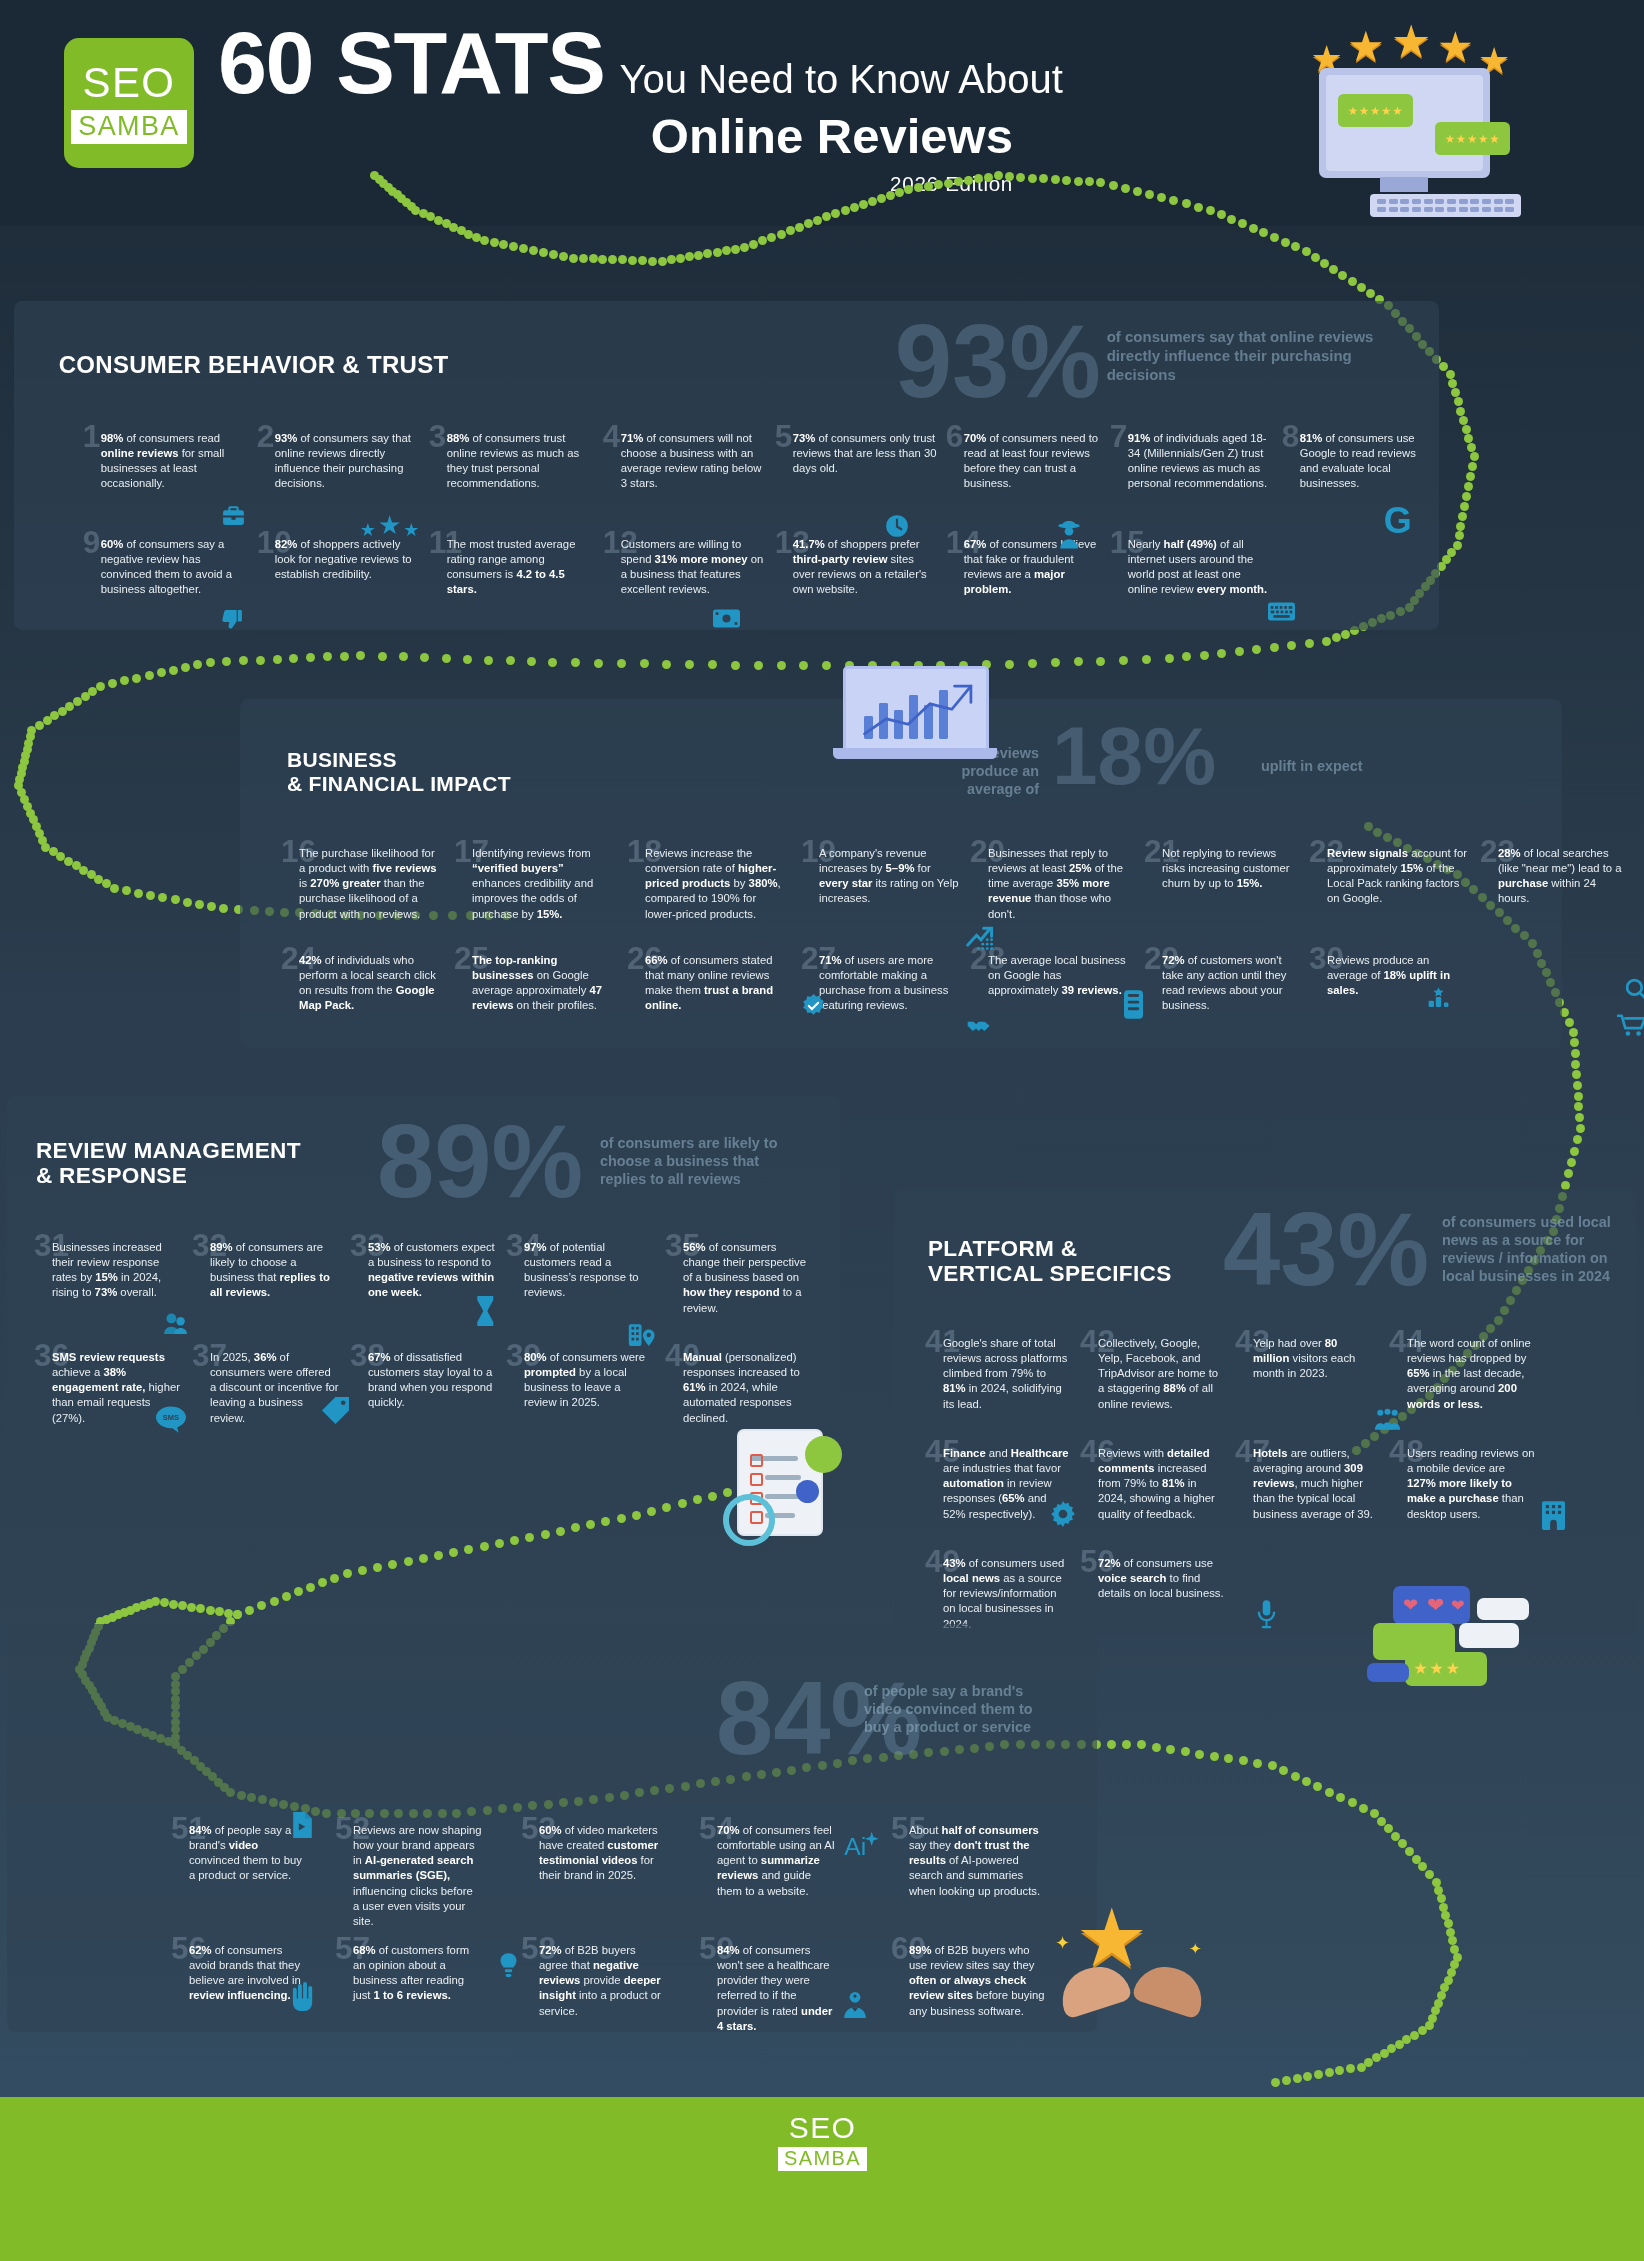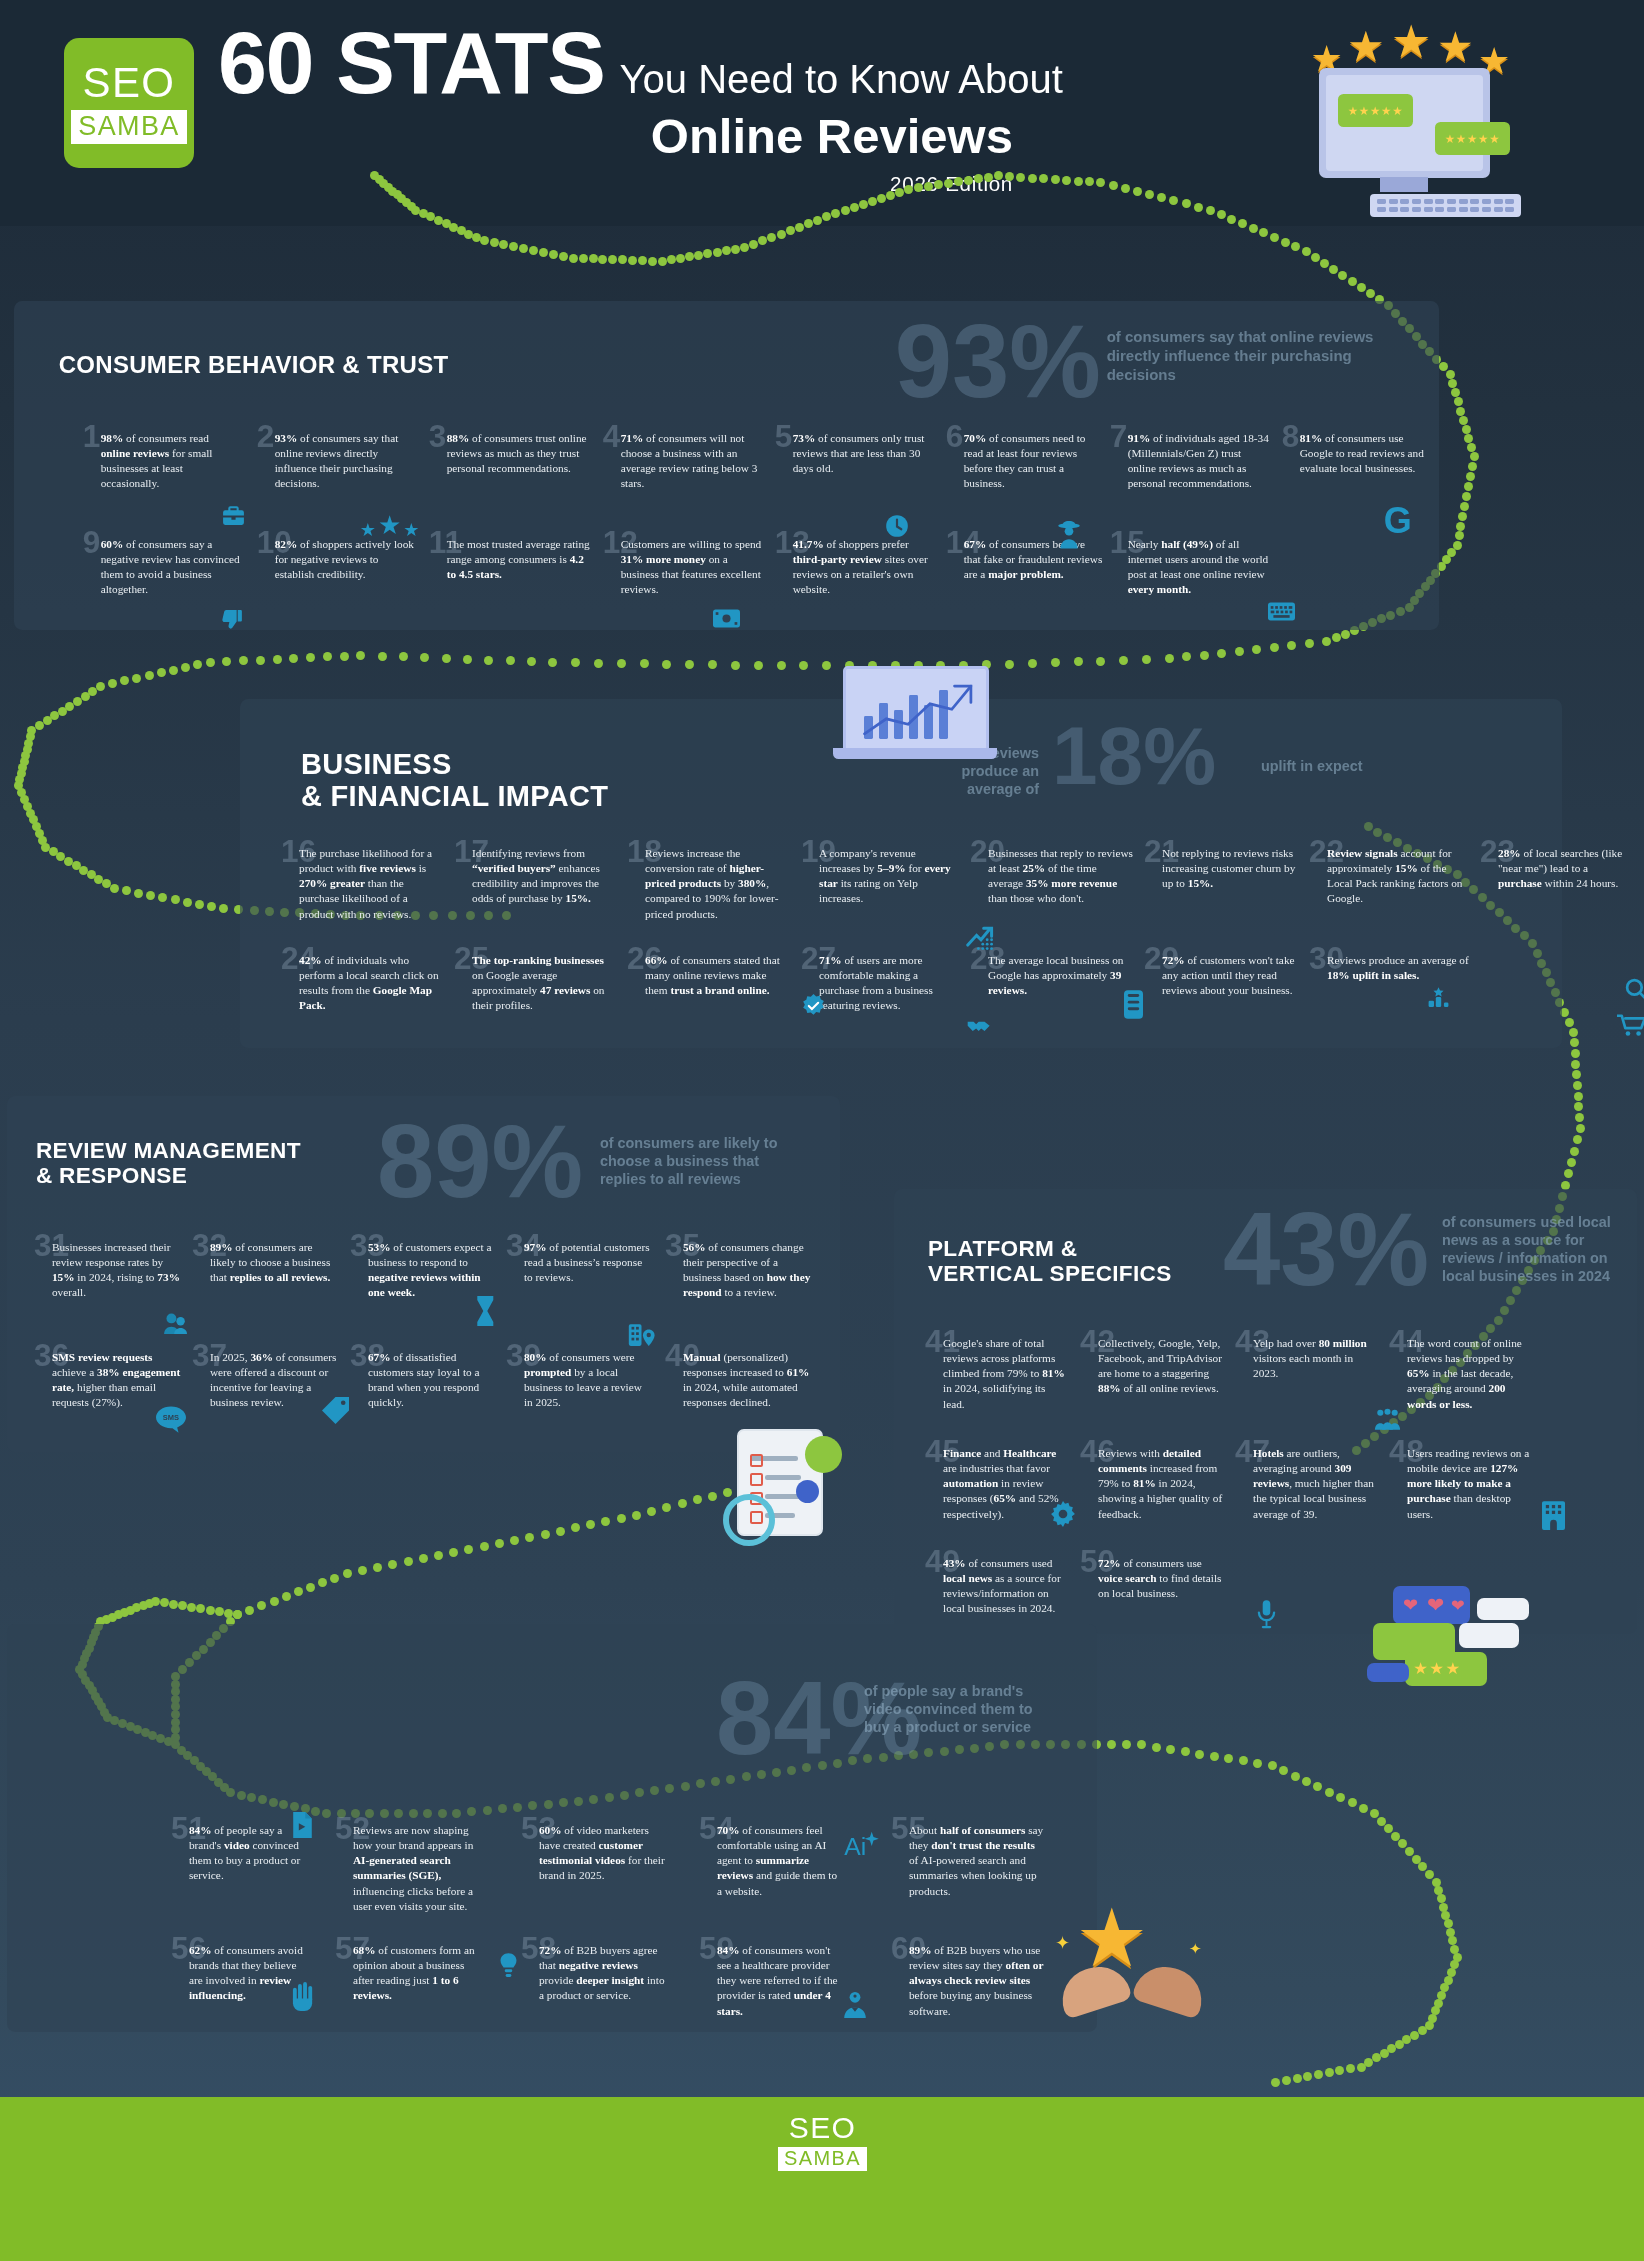--- a/index.html
+++ b/index.html
@@ -45,21 +45,21 @@
   
   .panel{position:absolute;background:rgba(46,66,84,0.62);border-radius:8.2px;}
   .sec-title{color:#ffffff;font-weight:bold;letter-spacing:0.3px;line-height:1.12;}
 
   .bigpct{position:absolute;font-weight:bold;color:rgba(120,152,180,0.34);line-height:0.92;}
   .bigpct-cap{position:absolute;color:rgba(150,178,200,0.55);font-weight:bold;line-height:1.26;}
 
   
   .stat{position:absolute;}
   .stat .num{position:absolute;left:0;top:-9.6px;font-size:31.5px;font-weight:bold;color:rgba(150,170,188,0.35);line-height:1;}
-  .stat .txt{position:relative;margin-left:18px;color:#e9eef2;font-size:11.3px;line-height:1.34;font-family:Liberation Serif, serif;}
+  .stat .txt{position:relative;margin-left:18px;color:#e9eef2;font-size:11.3px;line-height:1.34;}
   .stat .txt b{color:#ffffff;font-weight:bold;}
 
   
   .ic{position:absolute;color:#2196c4;}
   .ic svg{display:block;}
   .star-trio{position:absolute;display:flex;align-items:flex-end;gap:2.1px;color:#2196c4;}
 
   
   .footer{position:absolute;left:0;top:2097px;width:1645px;height:164px;background:#81bc28;}
   .f-logo{position:absolute;left:778px;top:16.4px;width:89px;text-align:center;}
@@ -861,21 +861,21 @@
             <rect x="14" y="9" width="3" height="3"></rect>
             <rect x="19" y="9" width="3" height="3"></rect>
             <rect x="24" y="9" width="3" height="3"></rect>
             <rect x="6" y="14" width="18" height="3"></rect>
           </g>
         </svg>
       </div>
   </div>
 
   <div class="panel" style="left:240px;top:699px;width:1322px;height:349px;">
-    <div class="sec-title multi" style="position:absolute;left:61px;top:49px;font-size:29px;white-space:pre-line;">BUSINESS
+    <div class="sec-title multi" style="position:absolute;left:47px;top:49px;font-size:21px;white-space:pre-line;">BUSINESS
 &amp; FINANCIAL IMPACT</div>
     <div class="bigpct-cap" style="left:696px;top:45px;width:103px;font-size:14.4px;text-align:right;">Reviews produce an average of</div>
     <div class="bigpct" style="left:812px;top:19px;font-size:82px;">18%</div>
     <div class="bigpct-cap" style="left:1021px;top:58px;width:158px;font-size:14.4px;">uplift in expect</div>
 
     <div class="stat" style="left:41px;top:147px;width:161px;">
       <span class="num">16</span>
       <div class="txt">The purchase likelihood for a product with <b>five reviews</b> is <b>270% greater</b> than the purchase likelihood of a product with no reviews.</div>
       </div>
     <div class="stat" style="left:214px;top:147px;width:161px;">

